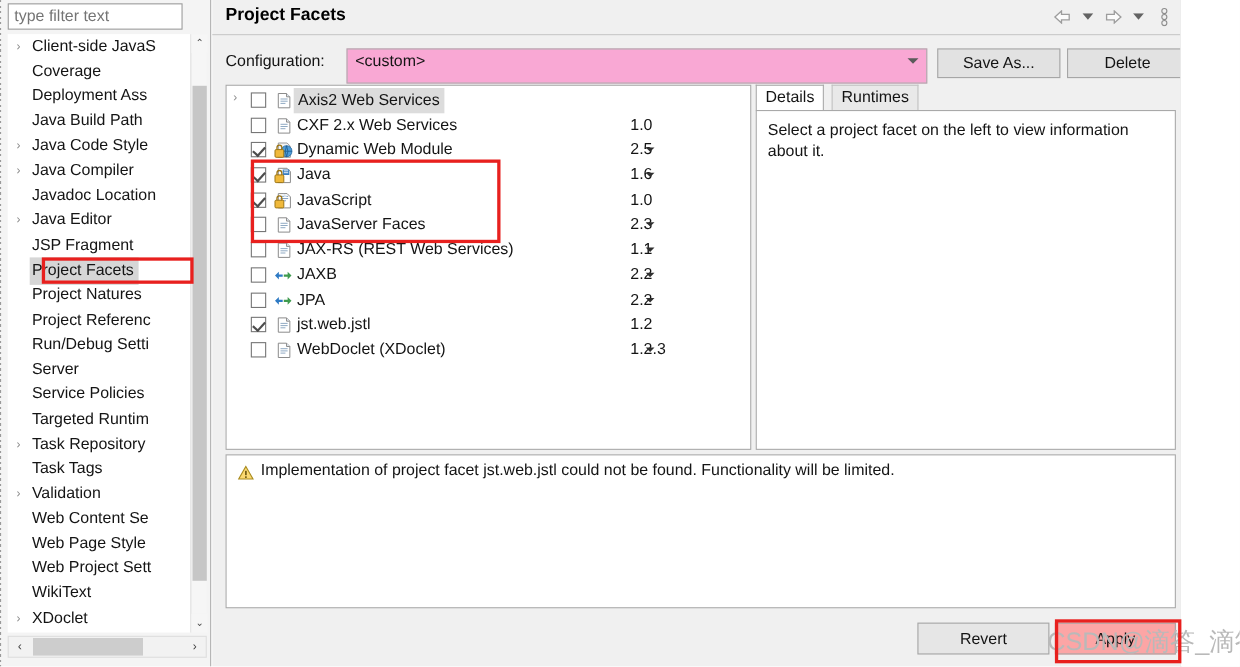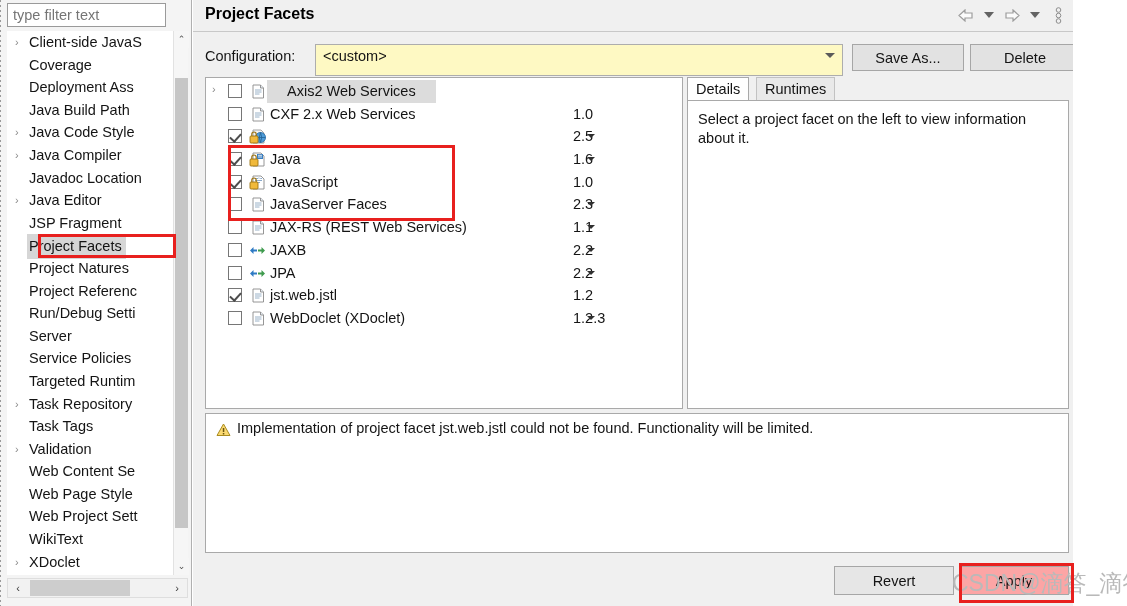--- a/index.html
+++ b/index.html
@@ -93,21 +93,21 @@
   }
   .nav-ico { width: 18px; height: 22px; display: flex; align-items: center; justify-content: center; }
   .nav-ico svg { display: block; }
 
   
   #config-label {
     position: absolute; left: 12px; top: 48px; font-size: 14.5px; color: #141414;
   }
   #config-combo {
     position: absolute; left: 122px; top: 44px; width: 528px; height: 32px;
-    background: #fef9c3; border: 1px solid #adadad;
+    background: #f9a8d4; border: 1px solid #adadad;
   }
   #config-value {
     position: absolute; left: 7px; top: 3px; font-size: 14.5px; color: #141414;
   }
   #config-arrow {
     position: absolute; right: 7px; top: 8px; width: 0; height: 0;
     border-left: 5px solid transparent; border-right: 5px solid transparent;
     border-top: 5px solid #5a5a5a;
   }
   .push-btn {
@@ -151,21 +151,21 @@
     border: solid #4d4d4d; border-width: 0 2px 2px 0;
     transform: rotate(42deg);
   }
   .ficon { position: absolute; left: 43px; top: 3px; width: 17px; height: 17px; }
   .ficon svg { display: block; }
   .fname {
     position: absolute; left: 64px; top: 0; height: 22.7px; line-height: 22.7px;
     font-size: 14.5px; color: #141414; white-space: nowrap;
   }
   .facet-row.highlight-name .fname {
-    background: #dcdcdc; padding: 0 20px; margin-left: -3px;
+    background: #dcdcdc; padding: 0 4px; margin-left: -3px;
   }
   .fver {
     position: absolute; left: 319px; top: 0; height: 22.7px; line-height: 22.7px;
     font-size: 14.5px; color: #141414; margin-left: 48px;
   }
   .fmenu {
     position: absolute; left: 381px; top: 9px; width: 0; height: 0;
     border-left: 4px solid transparent; border-right: 4px solid transparent;
     border-top: 4px solid #2f2f2f;
   }
@@ -366,20 +366,21 @@
             <span class="cbox checked"></span>
             <span class="ficon">
               <svg width="17" height="17" viewBox="0 0 17 17">
                 <path d="M4 2 L12 2 L15 5 L15 15 L4 15 Z" fill="#f2f2f2" stroke="#9a9a9a" stroke-width="0.9"></path>
                 <circle cx="11.5" cy="9.5" r="5" fill="#4f9cd8" stroke="#2a6ea8" stroke-width="0.9"></circle>
                 <path d="M6.5 9.5 L16.5 9.5 M11.5 4.5 Q14 9.5 11.5 14.5 M11.5 4.5 Q9 9.5 11.5 14.5" fill="none" stroke="#1d5a8c" stroke-width="0.7"></path>
                 <rect x="1" y="8" width="8" height="7" rx="1" fill="#f0b93b" stroke="#9c7413" stroke-width="0.9"></rect>
                 <path d="M2.8 8 L2.8 6.2 A2.2 2.2 0 0 1 7.2 6.2 L7.2 8" fill="none" stroke="#9c7413" stroke-width="1.2"></path>
               </svg>
             </span>
+            <span class="fname">Dynamic Web Module</span>
             <span class="fver">2.5</span>
             <span class="fmenu"></span>
           </div>
           <div class="facet-row">
             <span class="cbox checked"></span>
             <span class="ficon">
               <svg width="17" height="17" viewBox="0 0 17 17">
                 <path d="M4 2 L12 2 L15 5 L15 15 L4 15 Z" fill="#ffffff" stroke="#8a8a8a" stroke-width="0.9"></path>
                 <path d="M8 3 L14 3 L14 8 L8 8 Z" fill="#3a7fc1"></path>
                 <path d="M9 4.3 L13 4.3 M9 6 L13 6" stroke="#ffffff" stroke-width="0.8"></path>

